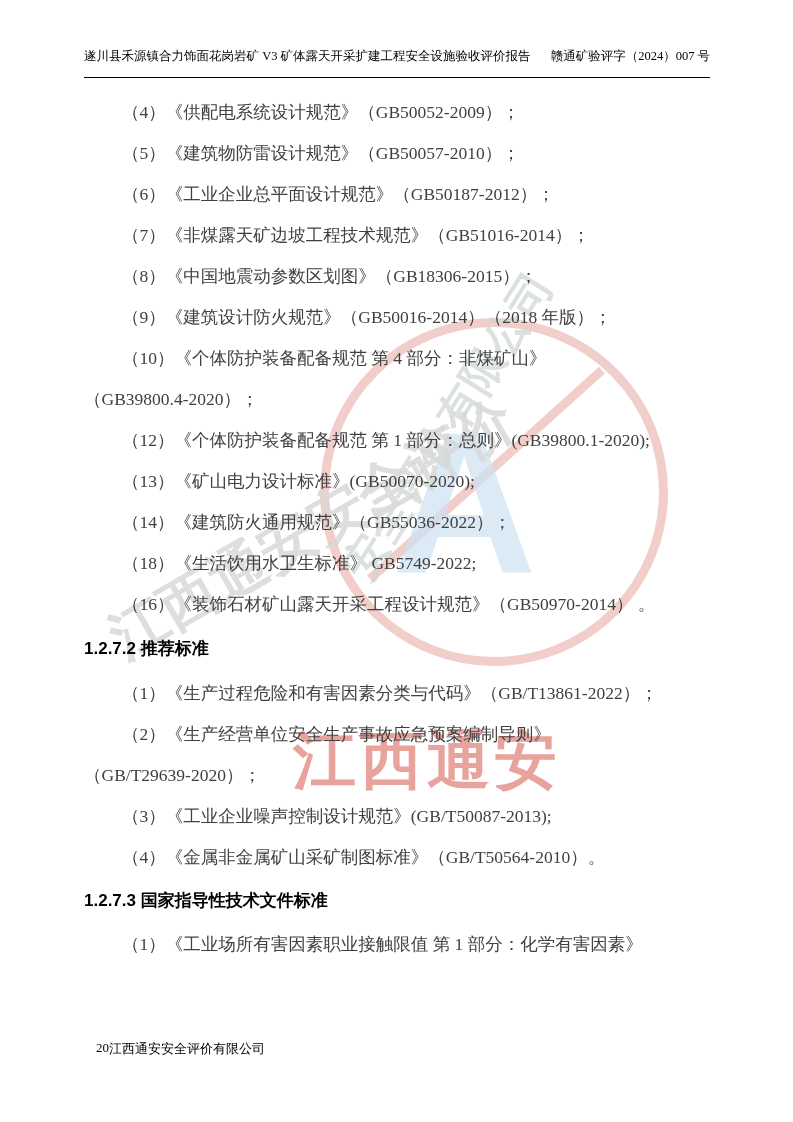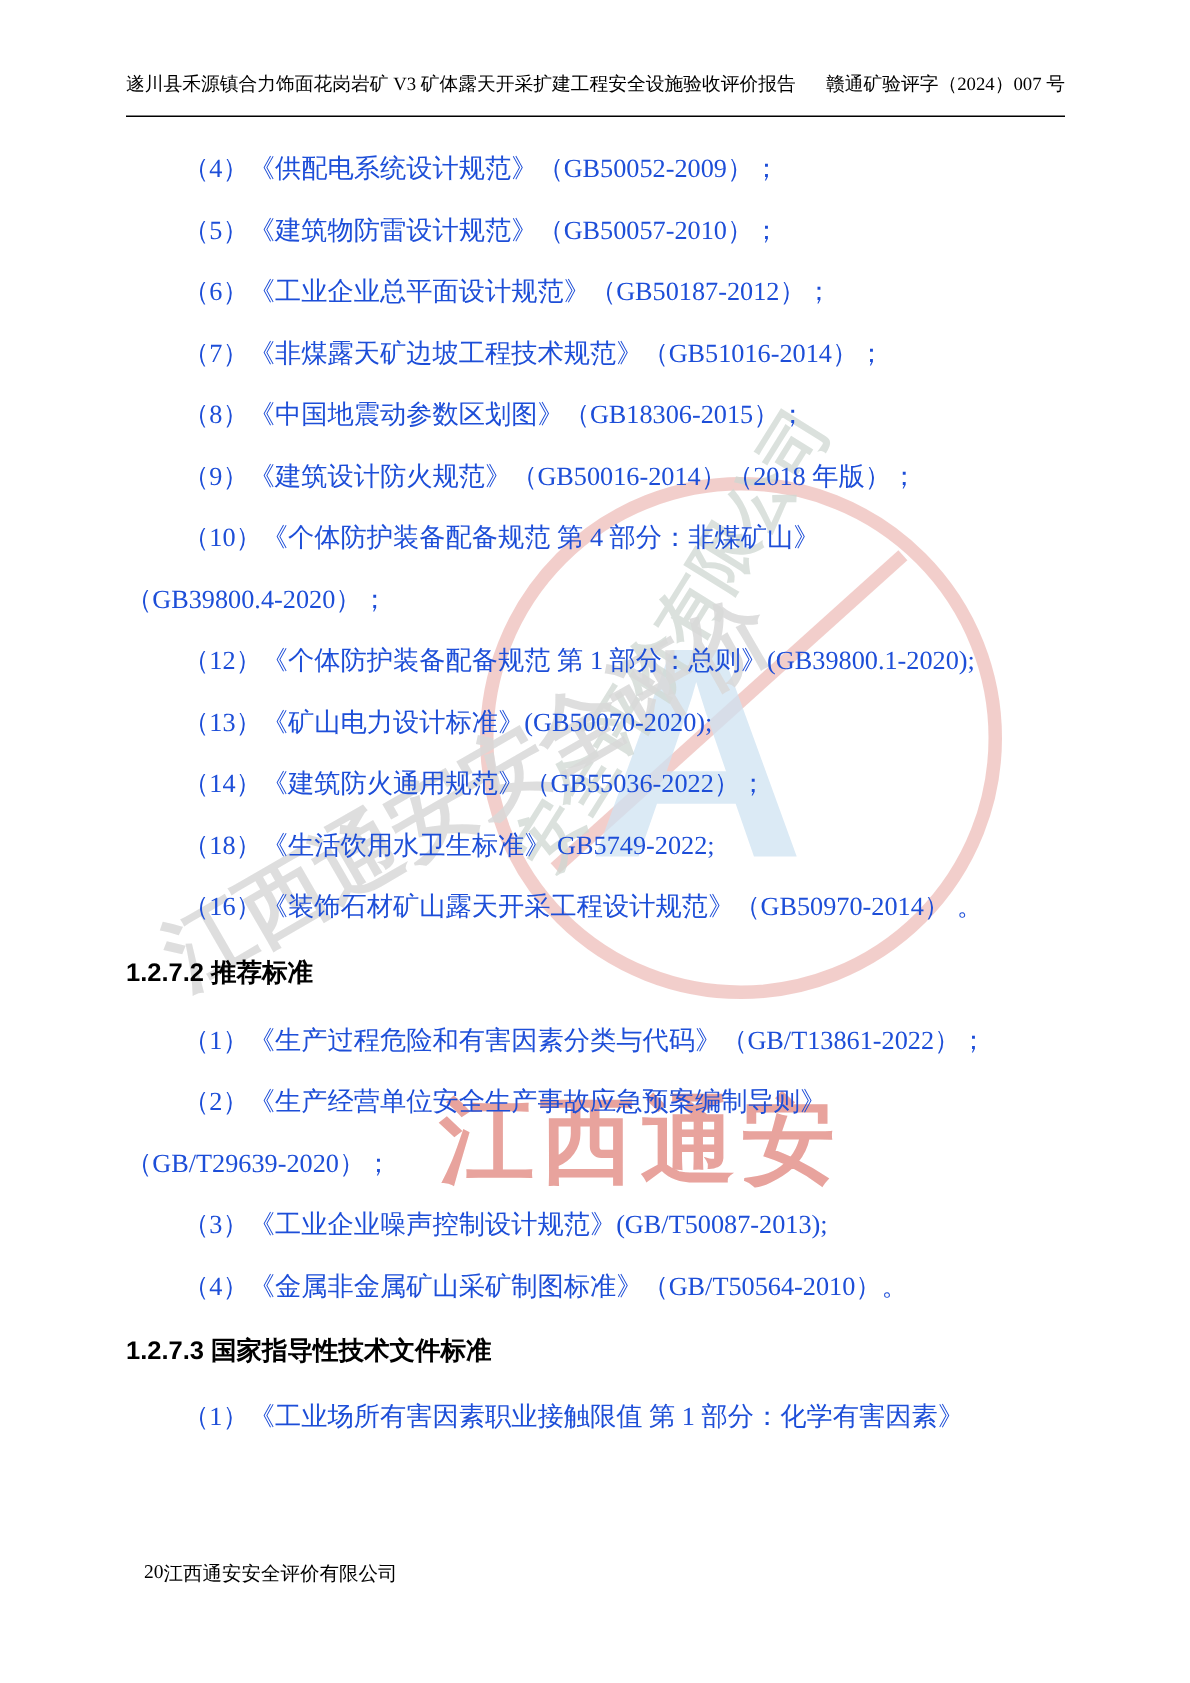--- a/index.html
+++ b/index.html
@@ -127,21 +127,21 @@
   .body {
     position: absolute;
     left: 84px;
     top: 92px;
     width: 626px;
   }
   p.para {
     margin: 0 0 0 0;
     font-size: 17.5px;
     line-height: 41px;
-    color: #1d4ed8;
+    color: #404040;
     text-indent: 38px;
     white-space: nowrap;
   }
   p.para.noindent {
     text-indent: 0;
   }
   h3.heading {
     margin: 0;
     font-size: 17px;
     font-weight: bold;

